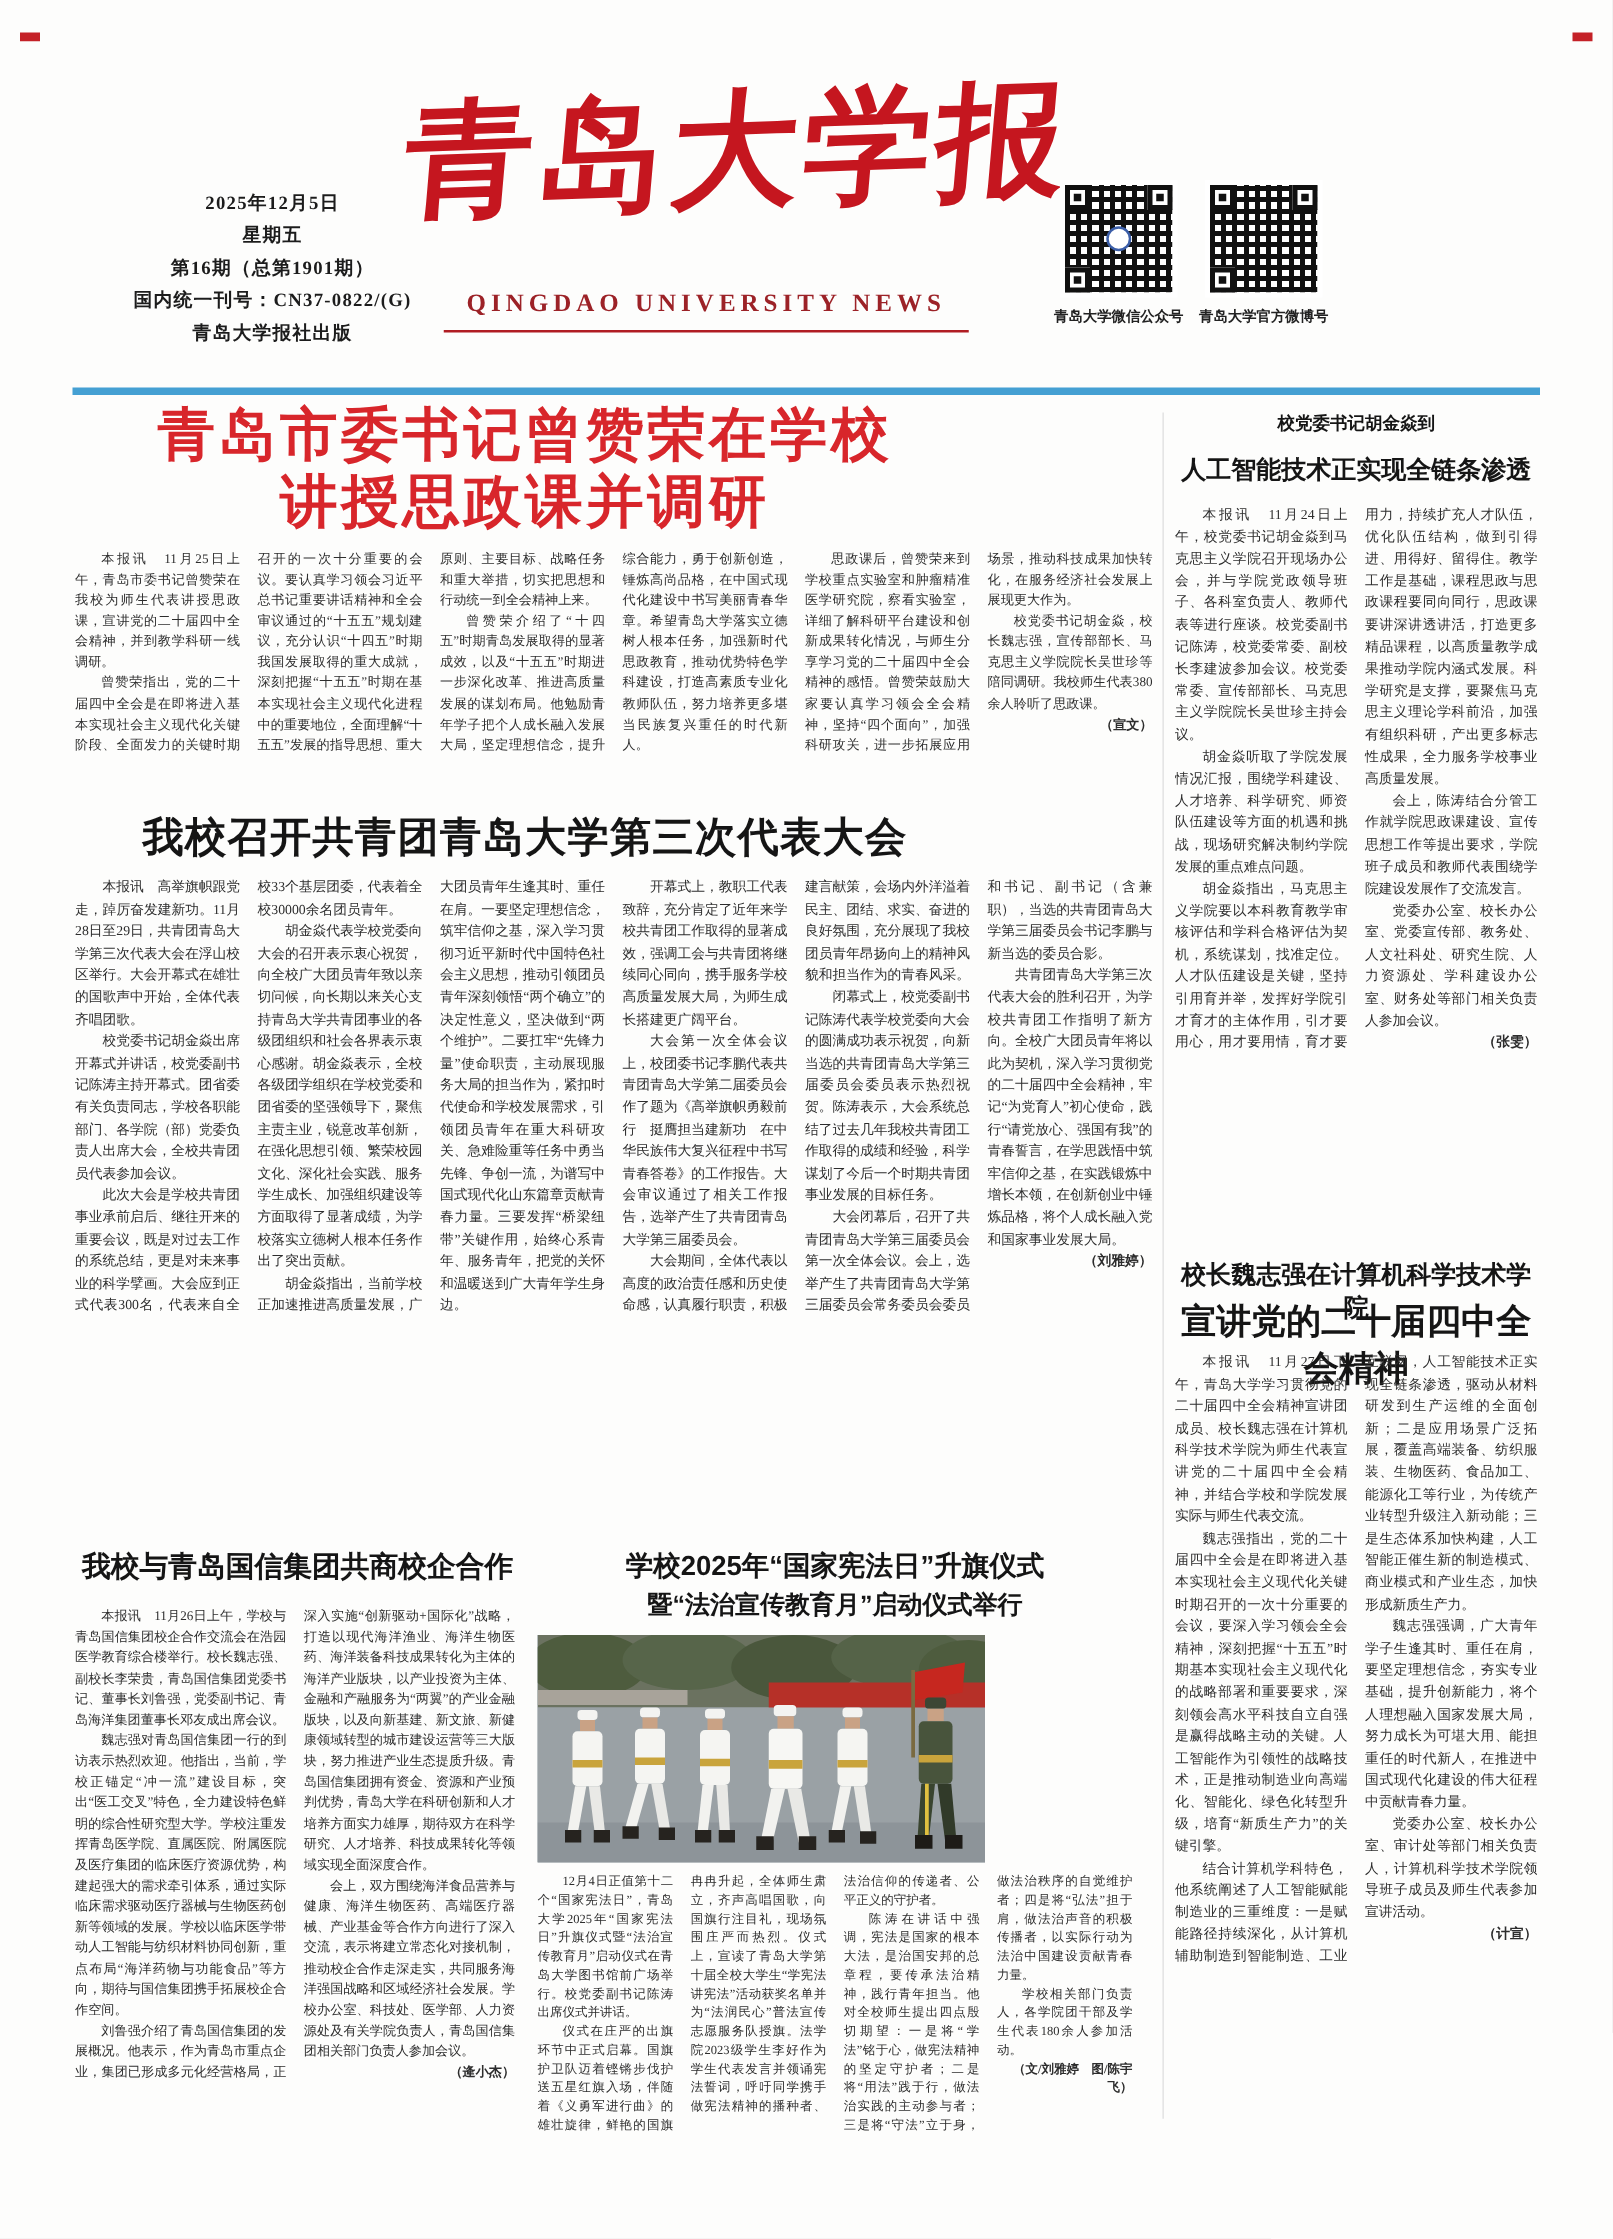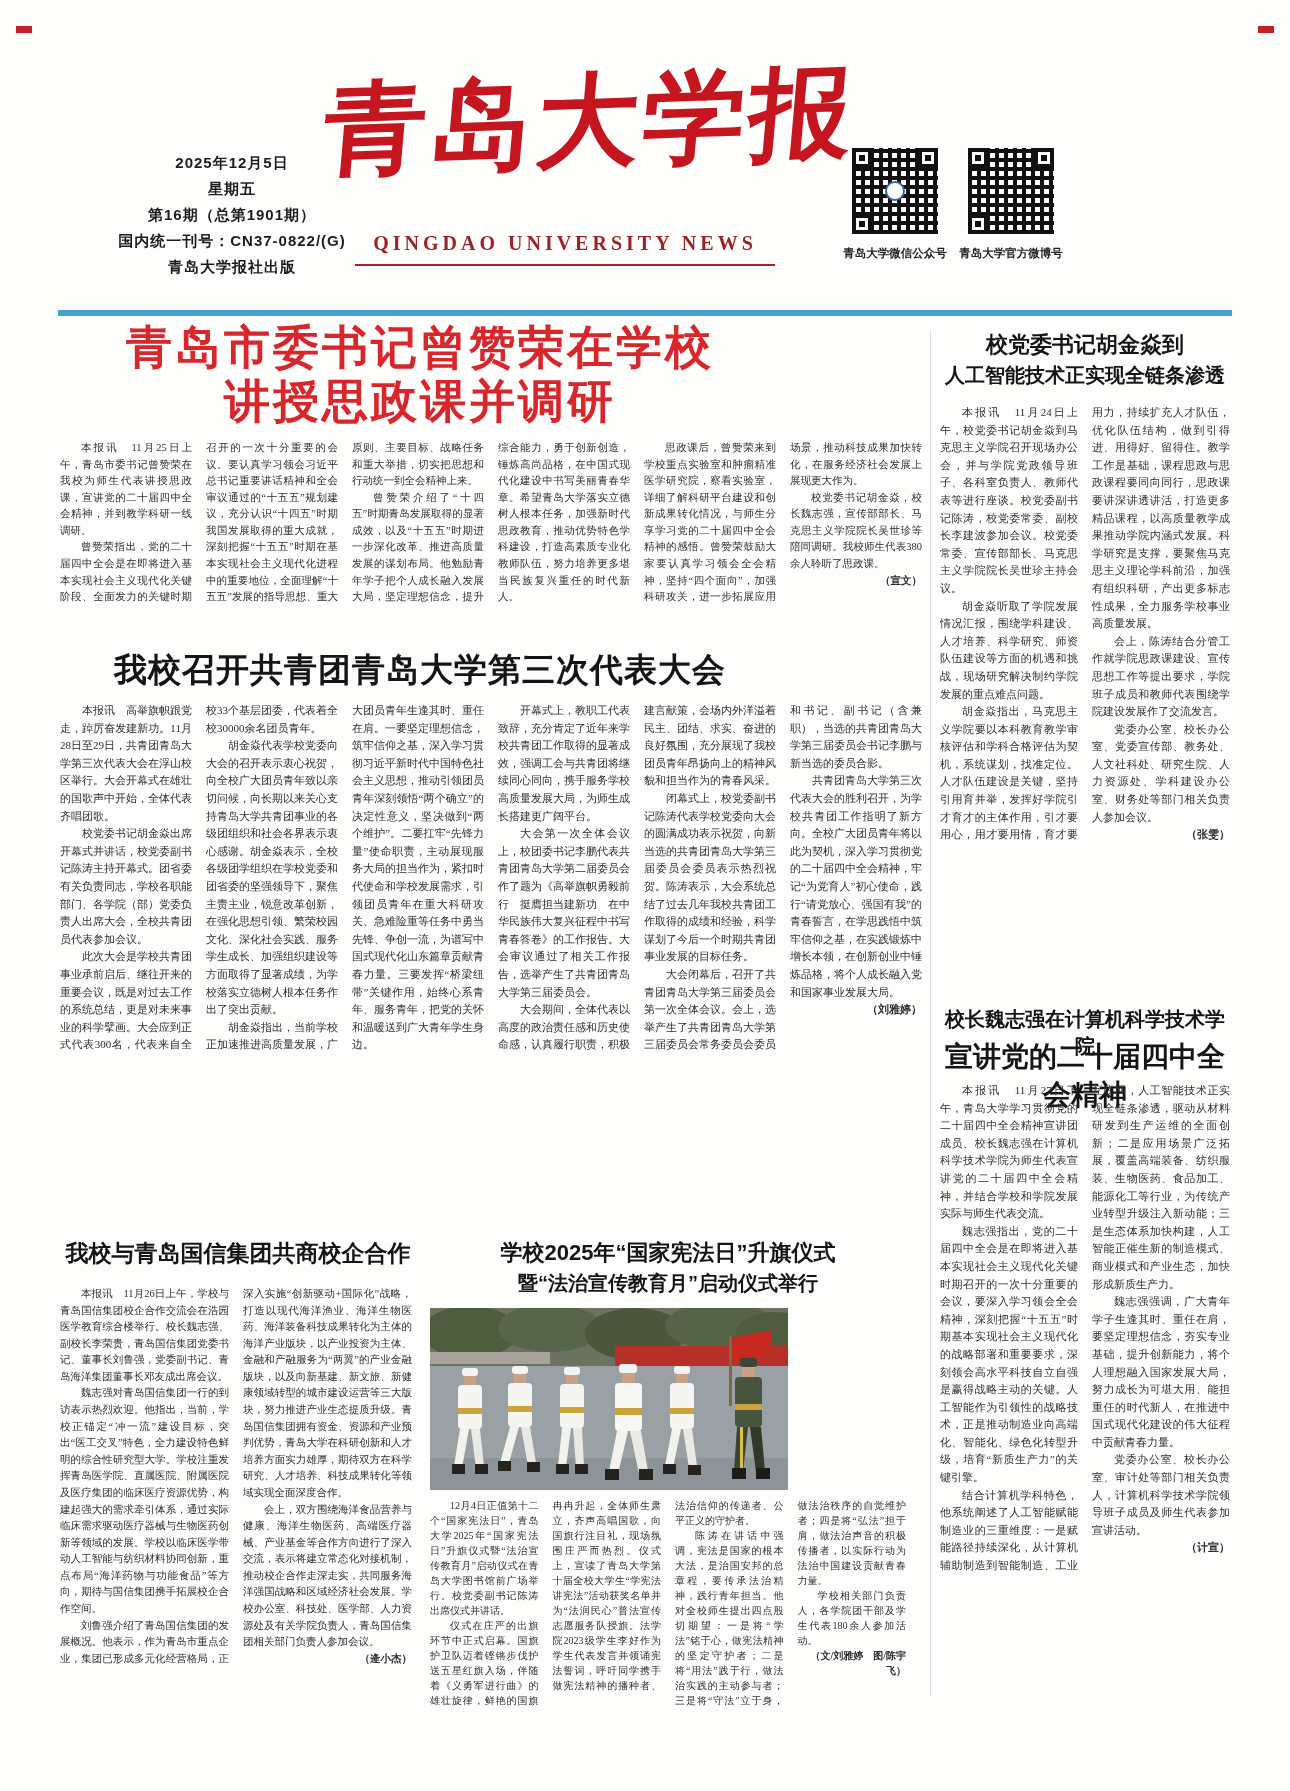--- a/index.html
+++ b/index.html
@@ -1,21 +1,21 @@
 <!DOCTYPE html>
 <html><head>
 <meta charset="utf-8">
 <style>
   html,body{margin:0;padding:0;background:#e9e9e9;}
   .page{position:relative;width:1290px;height:1791px;margin:0 auto;background:#fdfdfc;overflow:hidden;
         font-family:"Liberation Serif","DejaVu Serif",serif;color:#222;}
   .regmark{position:absolute;width:16px;height:7px;background:#c42127;}
   
-  .info{position:absolute;left:90px;top:150px;width:284px;text-align:center;
-        font-family:Liberation Sans, sans-serif;color:#1c1c1c;}
+  .info{position:absolute;left:76px;top:150px;width:284px;text-align:center;
+        font-family:Liberation Serif, serif;color:#1c1c1c;}
   .info div{font-size:15px;font-weight:700;line-height:26px;letter-spacing:1px;}
   .paper-title{position:absolute;left:325px;top:40px;width:530px;text-align:center;
         font-size:102px;font-weight:900;color:#c5161f;transform:skewX(-7deg) rotate(-2deg);
         letter-spacing:4px;line-height:1.6;}
   .paper-title-en{position:absolute;left:355px;top:232px;width:420px;text-align:center;
         font-size:20px;font-weight:700;letter-spacing:4px;color:#9c2227;}
   .en-rule{position:absolute;left:355px;top:264px;width:420px;height:2px;background:#b01d23;}
   .qr{position:absolute;width:86px;height:86px;background:
         repeating-linear-gradient(0deg,#111 0 4px,transparent 4px 9px),
         repeating-linear-gradient(90deg,#111 0 4px,#fff 4px 9px);outline:4px solid #fff;}
@@ -96,21 +96,21 @@
   <div class="h-main" style="top:378px;">讲授思政课并调研</div>
   <div class="cols c6 fs105" style="left:60px;top:440px;width:862px;height:208px;">
     <p>本报讯　11月25日上午，青岛市委书记曾赞荣在我校为师生代表讲授思政课，宣讲党的二十届四中全会精神，并到教学科研一线调研。</p>
     <p>曾赞荣指出，党的二十届四中全会是在即将进入基本实现社会主义现代化关键阶段、全面发力的关键时期召开的一次十分重要的会议。要认真学习领会习近平总书记重要讲话精神和全会审议通过的“十五五”规划建议，充分认识“十四五”时期我国发展取得的重大成就，深刻把握“十五五”时期在基本实现社会主义现代化进程中的重要地位，全面理解“十五五”发展的指导思想、重大原则、主要目标、战略任务和重大举措，切实把思想和行动统一到全会精神上来。</p>
     <p>曾赞荣介绍了“十四五”时期青岛发展取得的显著成效，以及“十五五”时期进一步深化改革、推进高质量发展的谋划布局。他勉励青年学子把个人成长融入发展大局，坚定理想信念，提升综合能力，勇于创新创造，锤炼高尚品格，在中国式现代化建设中书写美丽青春华章。希望青岛大学落实立德树人根本任务，加强新时代思政教育，推动优势特色学科建设，打造高素质专业化教师队伍，努力培养更多堪当民族复兴重任的时代新人。</p>
     <p>思政课后，曾赞荣来到学校重点实验室和肿瘤精准医学研究院，察看实验室，详细了解科研平台建设和创新成果转化情况，与师生分享学习党的二十届四中全会精神的感悟。曾赞荣鼓励大家要认真学习领会全会精神，坚持“四个面向”，加强科研攻关，进一步拓展应用场景，推动科技成果加快转化，在服务经济社会发展上展现更大作为。</p>
     <p>校党委书记胡金焱，校长魏志强，宣传部部长、马克思主义学院院长吴世珍等陪同调研。我校师生代表380余人聆听了思政课。</p>
     <p class="byline">（宣文）</p>
   </div>
 
-  <div class="h-black" style="left:940px;top:330px;width:290px;font-size:22px;">校党委书记胡金焱到</div>
+  <div class="h-black" style="left:940px;top:330px;width:290px;font-size:14px;">校党委书记胡金焱到</div>
   <div class="h-black" style="left:936px;top:362px;width:298px;font-size:20px;">人工智能技术正实现全链条渗透</div>
   <div class="cols c2 fs11" style="left:940px;top:404px;width:290px;height:552px;">
     <p>本报讯　11月24日上午，校党委书记胡金焱到马克思主义学院召开现场办公会，并与学院党政领导班子、各科室负责人、教师代表等进行座谈。校党委副书记陈涛，校党委常委、副校长李建波参加会议。校党委常委、宣传部部长、马克思主义学院院长吴世珍主持会议。</p>
     <p>胡金焱听取了学院发展情况汇报，围绕学科建设、人才培养、科学研究、师资队伍建设等方面的机遇和挑战，现场研究解决制约学院发展的重点难点问题。</p>
     <p>胡金焱指出，马克思主义学院要以本科教育教学审核评估和学科合格评估为契机，系统谋划，找准定位。人才队伍建设是关键，坚持引用育并举，发挥好学院引才育才的主体作用，引才要用心，用才要用情，育才要用力，持续扩充人才队伍，优化队伍结构，做到引得进、用得好、留得住。教学工作是基础，课程思政与思政课程要同向同行，思政课要讲深讲透讲活，打造更多精品课程，以高质量教学成果推动学院内涵式发展。科学研究是支撑，要聚焦马克思主义理论学科前沿，加强有组织科研，产出更多标志性成果，全力服务学校事业高质量发展。</p>
     <p>会上，陈涛结合分管工作就学院思政课建设、宣传思想工作等提出要求，学院班子成员和教师代表围绕学院建设发展作了交流发言。</p>
     <p>党委办公室、校长办公室、党委宣传部、教务处、人文社科处、研究生院、人力资源处、学科建设办公室、财务处等部门相关负责人参加会议。</p>
     <p class="byline">（张雯）</p>
   </div>
 

